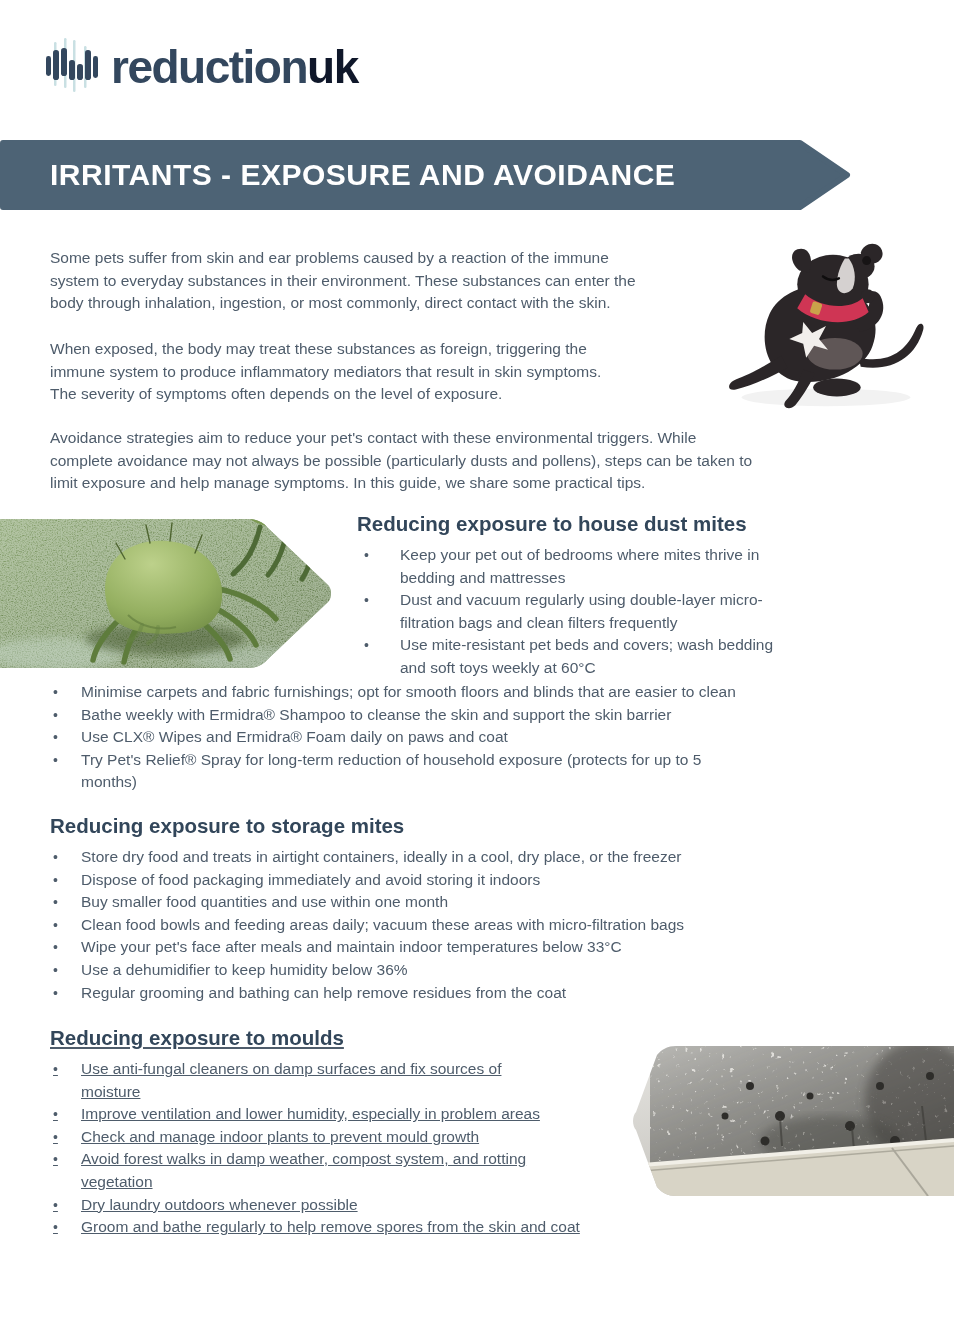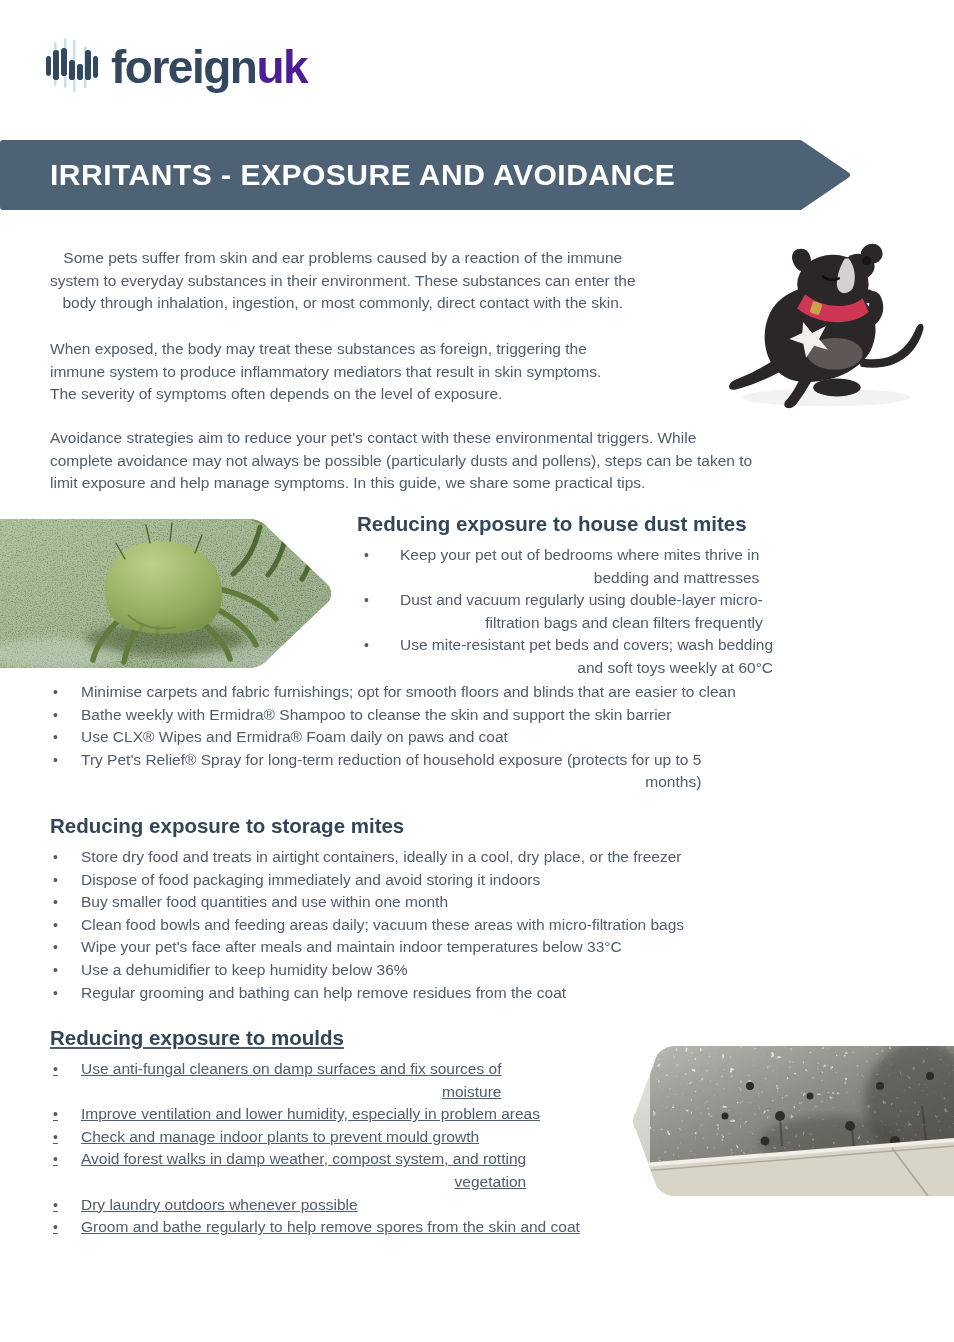--- a/index.html
+++ b/index.html
@@ -4,43 +4,43 @@
 <style>
   html,body{margin:0;padding:0;background:#fff;}
   .page{position:relative;width:954px;height:1342px;background:#ffffff;overflow:hidden;
         font-family:"Liberation Sans",sans-serif;color:#4e5c6b;}
 
   
   .logo{position:absolute;left:46px;top:38px;display:flex;align-items:center;gap:13px;}
   .logo-mark{width:52px;height:58px;}
   .logo-text{font-size:46px;font-weight:bold;letter-spacing:-1.5px;line-height:1;}
   .logo-brand{color:#33475e;}
-  .logo-region{color:#4c1d95;}
+  .logo-region{color:#0f172a;}
 
   
   .banner{position:absolute;left:0;top:140px;width:852px;height:78px;}
   .banner svg{position:absolute;left:0;top:0;}
   .banner-title{position:absolute;left:50px;top:0;height:70px;display:flex;align-items:center;
                 font-size:30px;font-weight:bold;letter-spacing:.5px;color:#ffffff;}
 
   
   .para{position:absolute;left:50px;font-size:15.5px;line-height:22.7px;white-space:pre-line;}
-  .p1{top:247px;text-align:center;} .p2{top:338px;} .p3{top:427px;}
+  .p1{top:247px;} .p2{top:338px;} .p3{top:427px;}
 
   
   .dog-photo{position:absolute;left:712px;top:236px;width:228px;height:180px;}
   .mite-photo{position:absolute;left:0;top:519px;width:336px;height:149px;}
   .mould-photo{position:absolute;left:630px;top:1046px;width:324px;height:150px;}
 
   
   .section-heading{font-size:20.5px;font-weight:bold;color:#32465a;margin:0 0 8px 0;line-height:24px;}
   ul.bullets{list-style:none;margin:0;padding:0;}
   ul.bullets li{display:flex;font-size:15.5px;line-height:22.6px;}
   ul.bullets .dot{flex:none;width:28px;padding-left:3px;font-size:14px;}
-  ul.bullets .txt{white-space:pre-line;text-align:right;}
+  ul.bullets .txt{white-space:pre-line;}
   .s1{position:absolute;left:357px;top:512px;width:480px;}
   .s1 ul.bullets .dot{width:36px;padding-left:7px;}
   .full-bullets{position:absolute;left:50px;top:681px;width:800px;}
   .s2{position:absolute;left:50px;top:814px;width:800px;}
   .s3{position:absolute;left:50px;top:1026px;width:562px;text-decoration:underline;}
 </style>
 </head>
 <body>
 
 <div class="page">
@@ -56,21 +56,21 @@
       <g fill="#33475e">
         <rect x="0" y="18" width="5" height="20" rx="2.4"></rect>
         <rect x="7" y="12" width="6" height="30" rx="2.8"></rect>
         <rect x="15" y="10" width="6" height="28" rx="2.8"></rect>
         <rect x="23" y="22" width="6" height="20" rx="2.8"></rect>
         <rect x="31" y="26" width="6" height="16" rx="2.8"></rect>
         <rect x="39" y="12" width="6" height="30" rx="2.8"></rect>
         <rect x="47" y="18" width="5" height="22" rx="2.4"></rect>
       </g>
     </svg>
-    <div class="logo-text"><span class="logo-brand">foreign</span><span class="logo-region">uk</span></div>
+    <div class="logo-text"><span class="logo-brand">reduction</span><span class="logo-region">uk</span></div>
   </div>
 
   <div class="banner">
     <svg width="852" height="70" viewBox="0 0 852 70">
       <path d="M3 3 H800 L847 35 L800 67 H3 Z" fill="#4d6375" stroke="#4d6375" stroke-width="6" stroke-linejoin="round"></path>
     </svg>
     <div class="banner-title">IRRITANTS - EXPOSURE AND AVOIDANCE</div>
   </div>
 
   <div class="para p1">Some pets suffer from skin and ear problems caused by a reaction of the immune

